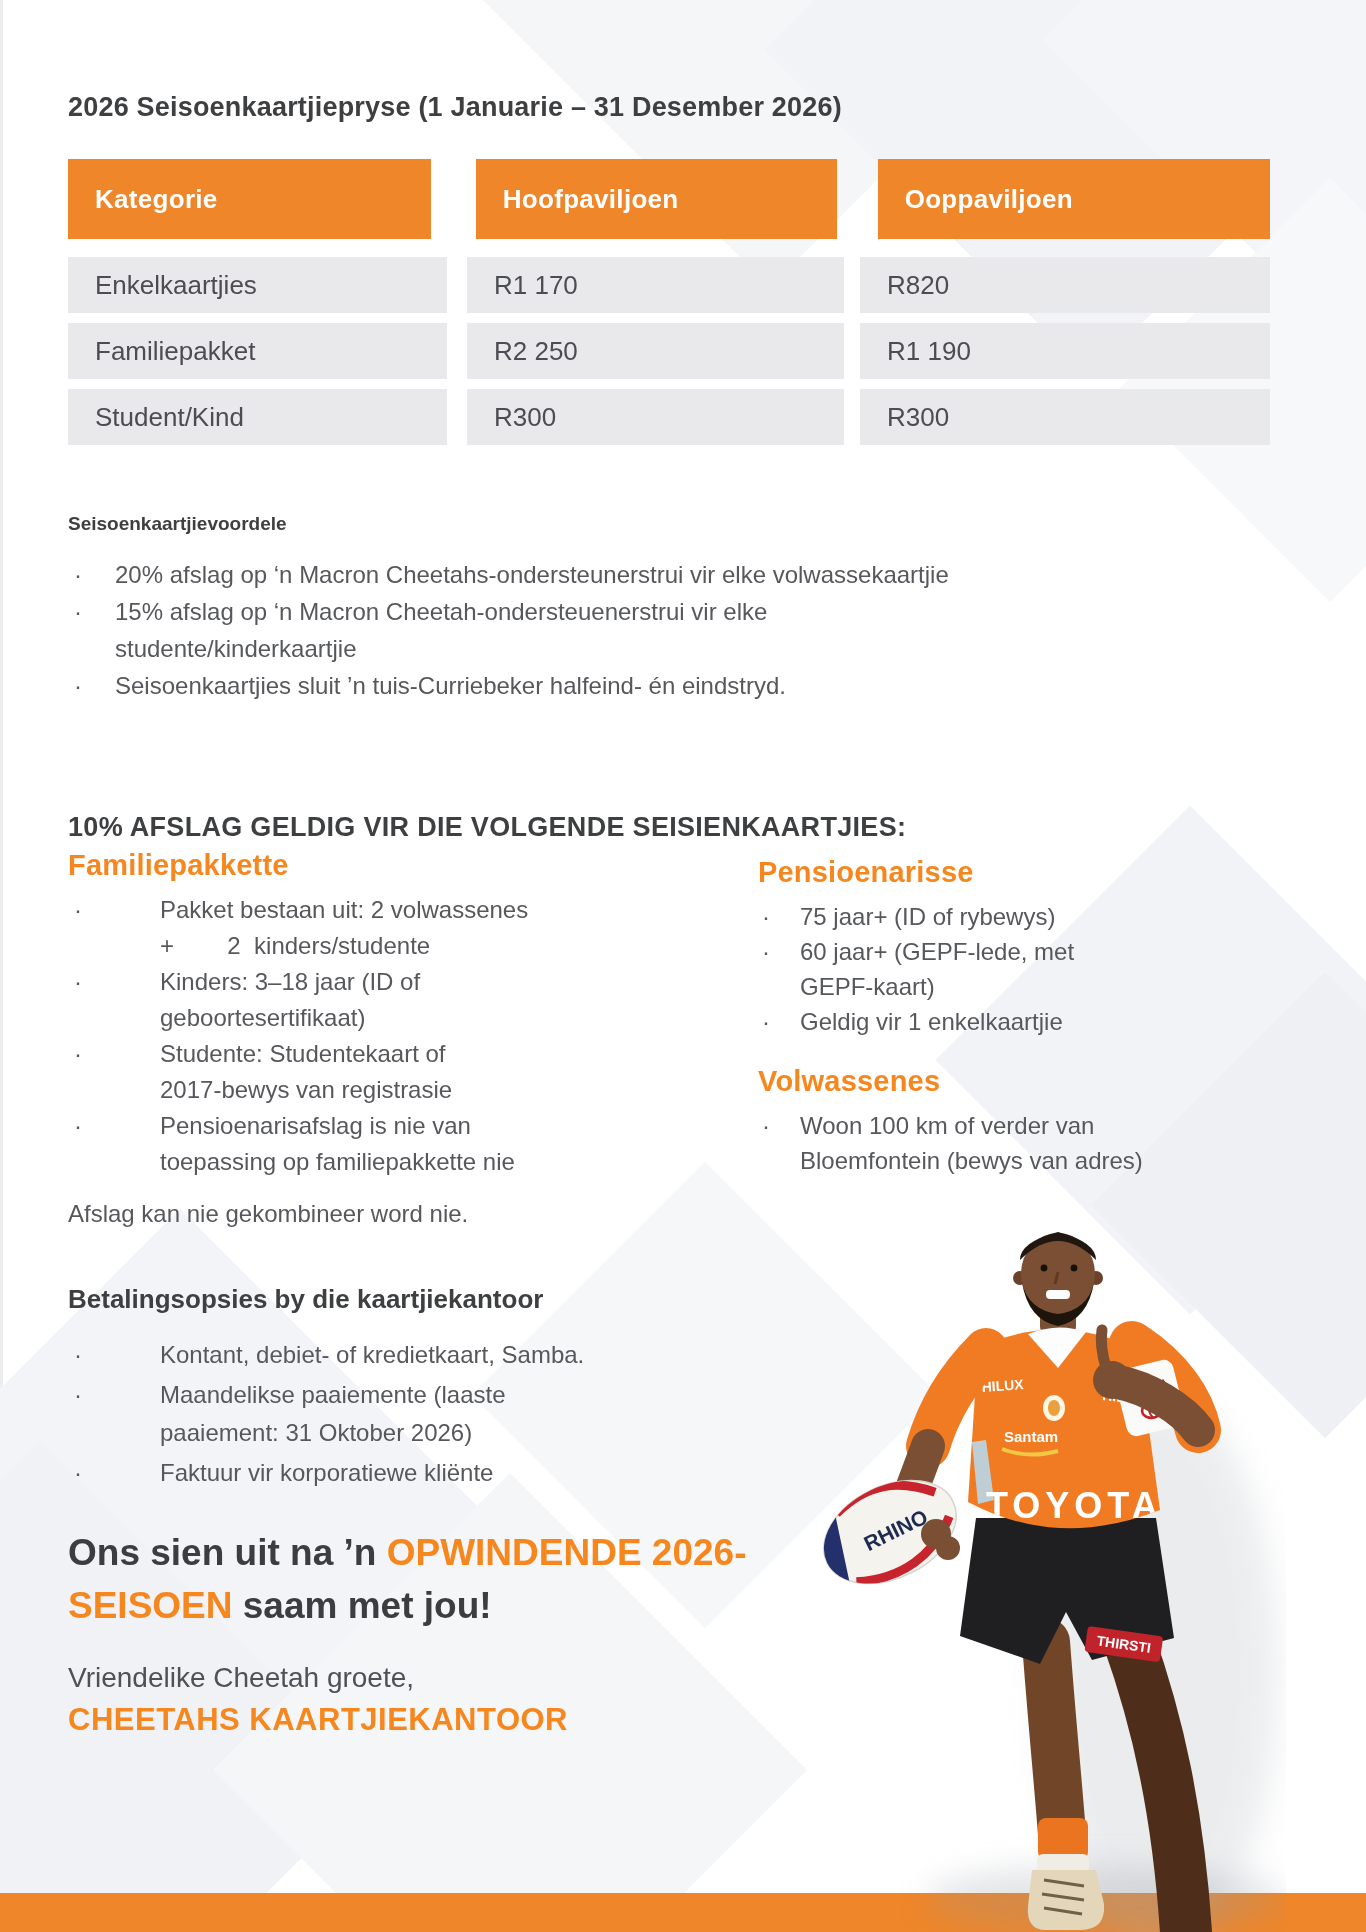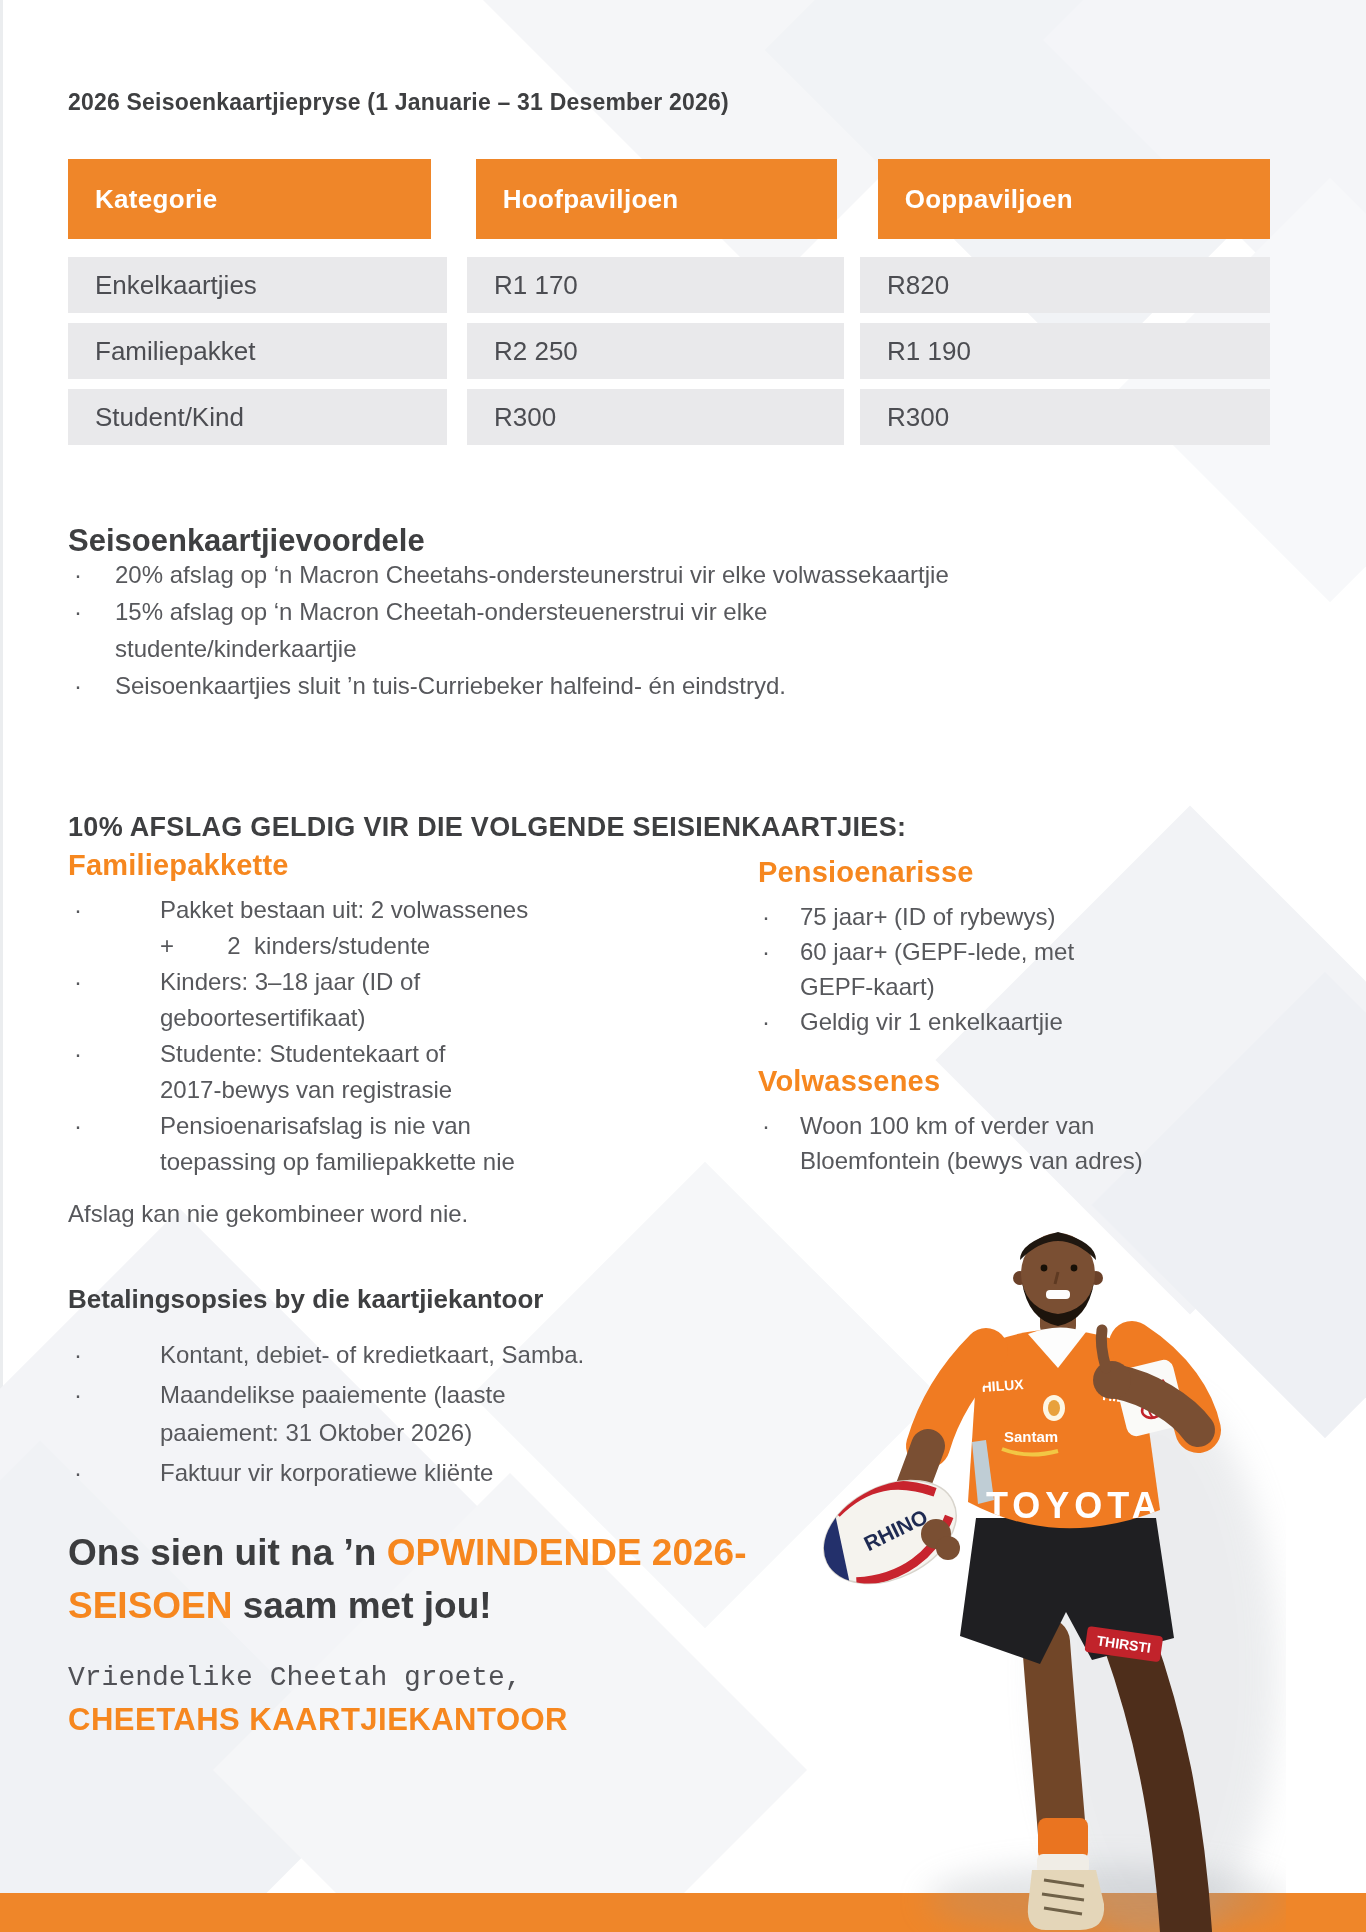--- a/index.html
+++ b/index.html
@@ -29,35 +29,35 @@
   .s7{left:-40px;top:1300px;width:440px;height:440px;background:#f3f4f7;}
   .s8{left:-200px;top:1540px;width:480px;height:480px;background:#f0f2f5;}
   .s9{left:300px;top:1560px;width:420px;height:420px;background:#f5f6f8;}
   .s10{left:540px;top:1230px;width:330px;height:330px;background:#f6f7f9;}
   .edge-line{position:absolute;left:0;top:0;width:3px;height:100%;background:#ebedef;z-index:0;}
 
   .layer{position:absolute;z-index:1;}
 
   .title{
     left:68px;top:74px;
-    font-size:23px;font-weight:700;color:var(--heading);
+    font-size:27px;font-weight:700;color:var(--heading);
     letter-spacing:.2px;
   }
   
   .table{left:68px;top:159px;width:1202px;}
   .trow{display:flex;margin-bottom:10px;}
   .trow.head{margin-bottom:18px;gap:25px;}
   .cell{box-sizing:border-box;padding-left:27px;display:flex;align-items:center;}
   .c1{width:390px;margin-right:20px;}
   .c2{width:388px;margin-right:16px;}
   .c3{width:422px;}
   .th{height:80px;background:var(--orange);color:#ffffff;font-size:26px;font-weight:700;letter-spacing:.3px;}
   .td{height:56px;background:var(--row-bg);color:#4C4D52;font-size:26px;font-weight:400;}
 
-  .h2{font-size:31px;font-weight:700;color:var(--heading);text-align:right;}
+  .h2{font-size:19px;font-weight:700;color:var(--heading);text-align:right;}
   .benefits-h{left:68px;top:497px;}
 
   ul.blist{list-style:none;margin:0;padding:0;}
   ul.blist li{display:flex;}
   .dot{flex:0 0 47px;padding-left:6px;box-sizing:border-box;color:var(--body);}
   .txt{white-space:pre-wrap;}
   .benefits-list{left:68px;top:556px;width:1020px;font-size:24px;line-height:37px;}
 
   .terms{left:68px;top:731px;font-size:24px;}
 
@@ -228,21 +228,21 @@
         <span class="txt">Faktuur vir korporatiewe kliënte</span>
       </li>
   </ul>
 
   <div class="layer closing">
     <span>Ons sien uit na ’n</span>
     <span class="hl">OPWINDENDE 2026-SEISOEN</span>
     <span>saam met jou!</span>
   </div>
 
-  <p class="layer sign1" style="margin:0;font-family:Liberation Mono, monospace;">Vriendelike Cheetah groete,</p>
+  <p class="layer sign1" style="margin:0;">Vriendelike Cheetah groete,</p>
   <div class="layer sign2">CHEETAHS KAARTJIEKANTOOR</div>
 
   <svg class="player" viewBox="0 0 480 730" xmlns="http://www.w3.org/2000/svg">
     <defs>
       <filter id="soft" x="-60%" y="-60%" width="220%" height="220%">
           <feGaussianBlur stdDeviation="16"></feGaussianBlur>
         </filter>
       <clipPath id="torsoClip">
           <path d="M162 300 L172 146 Q252 108 332 148 L354 308 Q252 348 162 300 Z"></path>
         </clipPath>

